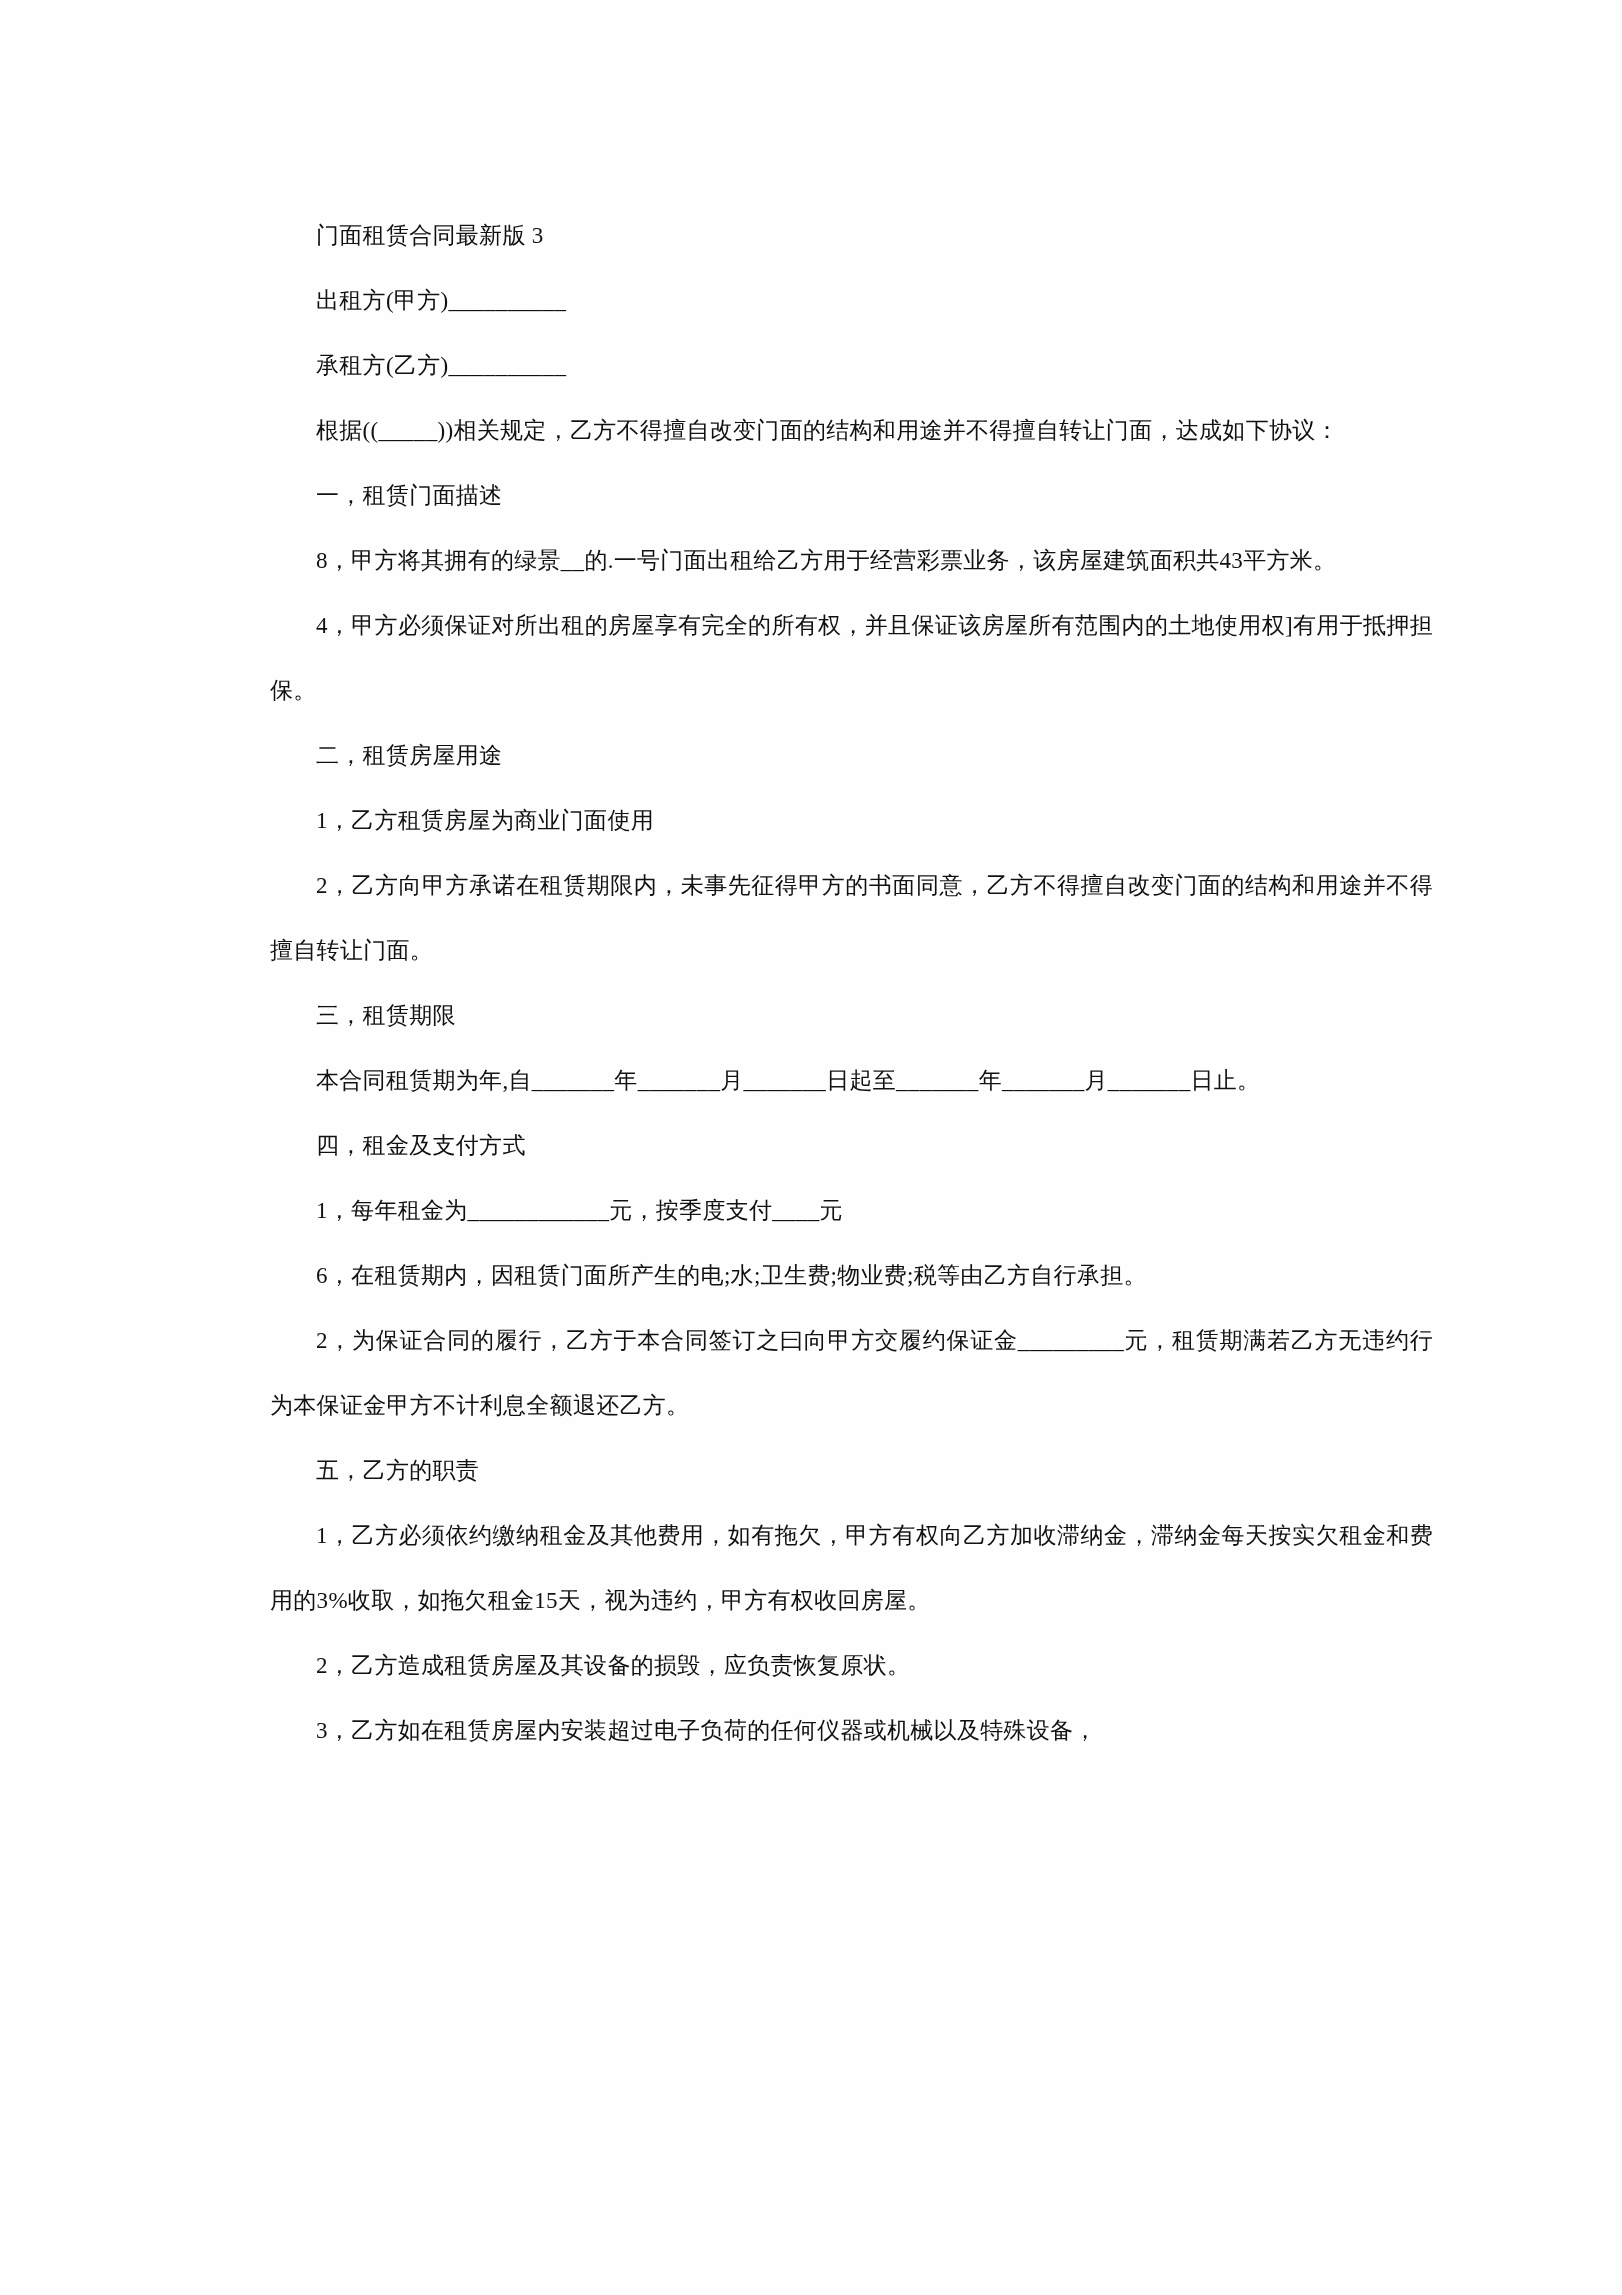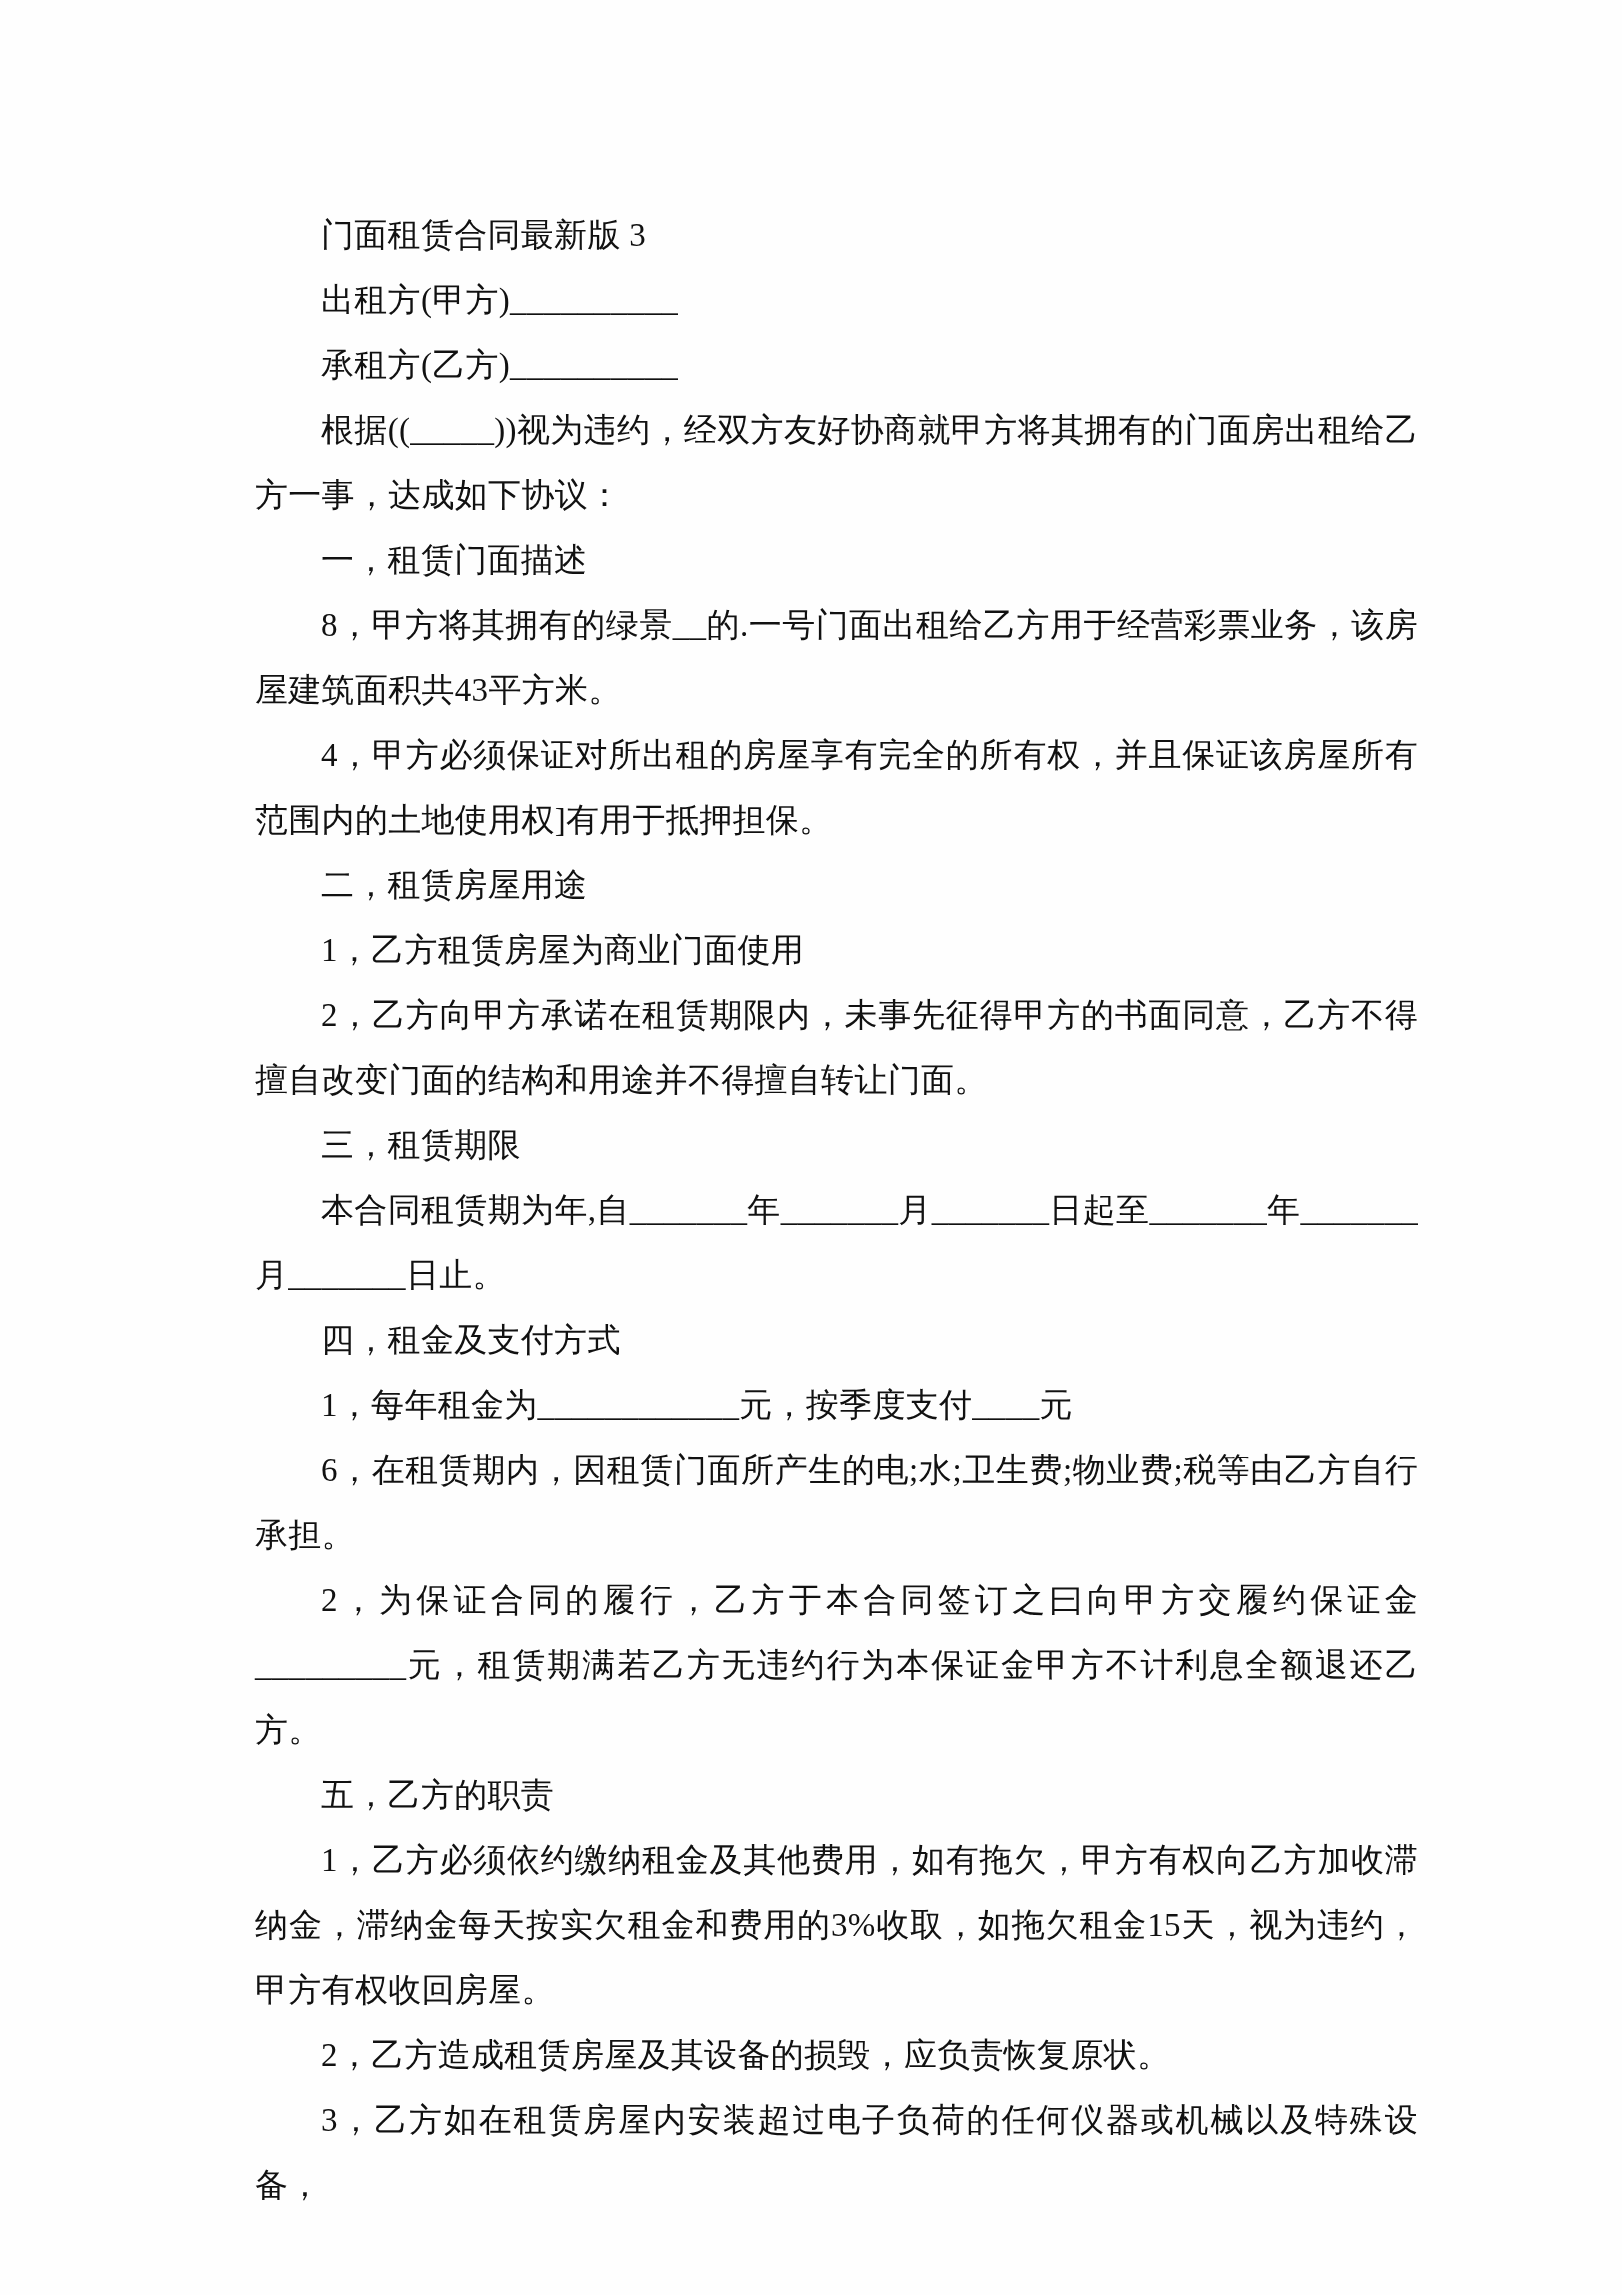--- a/index.html
+++ b/index.html
@@ -14,42 +14,42 @@
       overflow: hidden;
       background: #fefefe;
       color: #111111;
       font-family: "Liberation Serif", "DejaVu Serif", serif;
     }
 
     
     .doc-content {
       position: absolute;
       top: 203px;
-      left: 255px;
+      left: 270px;
       width: 1163px;
-      font-size: 33px;
+      font-size: 23px;
       line-height: 65px;
       text-align: justify;
       letter-spacing: 0.3px;
     }
     .doc-content p {
       margin: 0;
       padding: 0;
       text-indent: 2em;
       white-space: normal;
     }
   </style>
 </head>
 <body style="background: rgb(254, 254, 254); color: rgb(17, 17, 17);">
 
 <div class="doc-content">
   <p>门面租赁合同最新版 3</p>
   <p>出租方(甲方)__________</p>
   <p>承租方(乙方)__________</p>
-  <p>根据((_____))视为违约，经双方友好协商就甲方将其拥有的门面房出租给乙方一事，达成如下协议：</p>
+  <p>根据((_____))相关规定，乙方不得擅自改变门面的结构和用途并不得擅自转让门面，达成如下协议：</p>
   <p>一，租赁门面描述</p>
   <p>8，甲方将其拥有的绿景__的.一号门面出租给乙方用于经营彩票业务，该房屋建筑面积共43平方米。</p>
   <p>4，甲方必须保证对所出租的房屋享有完全的所有权，并且保证该房屋所有范围内的土地使用权]有用于抵押担保。</p>
   <p>二，租赁房屋用途</p>
   <p>1，乙方租赁房屋为商业门面使用</p>
   <p>2，乙方向甲方承诺在租赁期限内，未事先征得甲方的书面同意，乙方不得擅自改变门面的结构和用途并不得擅自转让门面。</p>
   <p>三，租赁期限</p>
   <p>本合同租赁期为年,自_______年_______月_______日起至_______年_______月_______日止。</p>
   <p>四，租金及支付方式</p>
   <p>1，每年租金为____________元，按季度支付____元</p>

